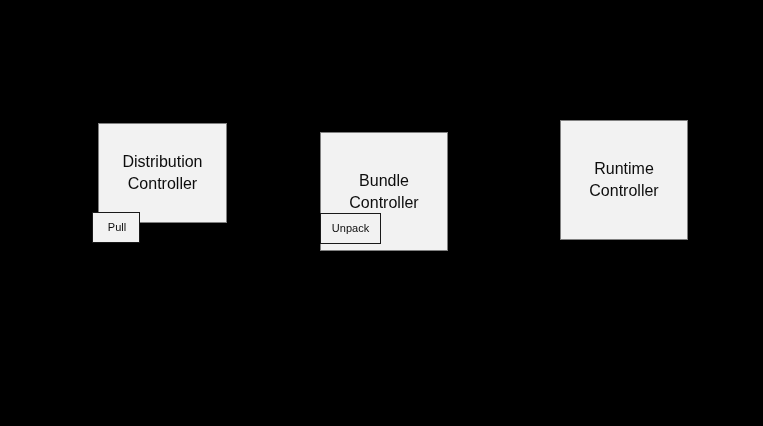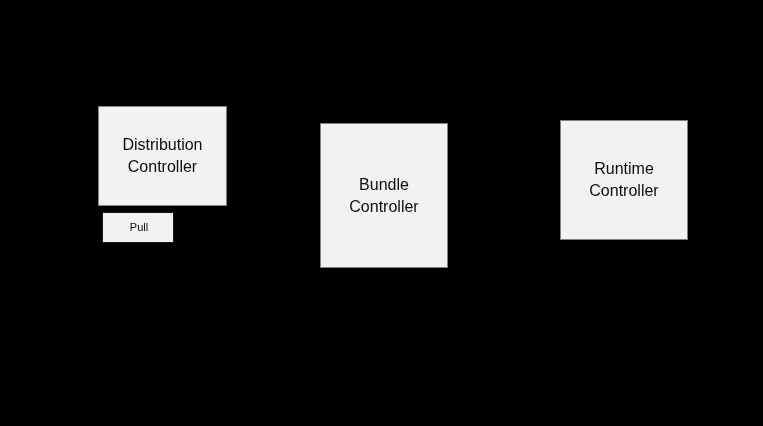--- a/index.html
+++ b/index.html
@@ -51,31 +51,34 @@
     color: #0d0d0d;
     white-space: nowrap;
     padding: 0 6px;
   }
 </style>
 </head>
 <body>
 
 <div id="canvas">
 
-  <div class="node" style="left:98px; top:106px; width:129px; height:100px;">
+  <div class="node" style="left:98px; top:123px; width:129px; height:100px;">
     <div class="node-label">Distribution
 Controller</div>
   </div>
-  <div class="sublabel" style="left:102px; top:212px; width:72px; height:31px;padding-left:8px;">
+  <div class="sublabel" style="left:92px; top:212px; width:48px; height:31px;padding-left:8px;">
     <span>Pull</span>
   </div>
 
-  <div class="node" style="left:320px; top:123px; width:128px; height:145px;">
+  <div class="node" style="left:320px; top:132px; width:128px; height:119px;">
     <div class="node-label">Bundle
 Controller</div>
+  </div>
+  <div class="sublabel" style="left:320px; top:213px; width:61px; height:31px;">
+    <span>Unpack</span>
   </div>
 
   <div class="node" style="left:540px; top:120px; width:128px; height:120px;margin-left:20px;">
     <div class="node-label">Runtime
 Controller</div>
   </div>
 
 </div>
 
 </body></html>

